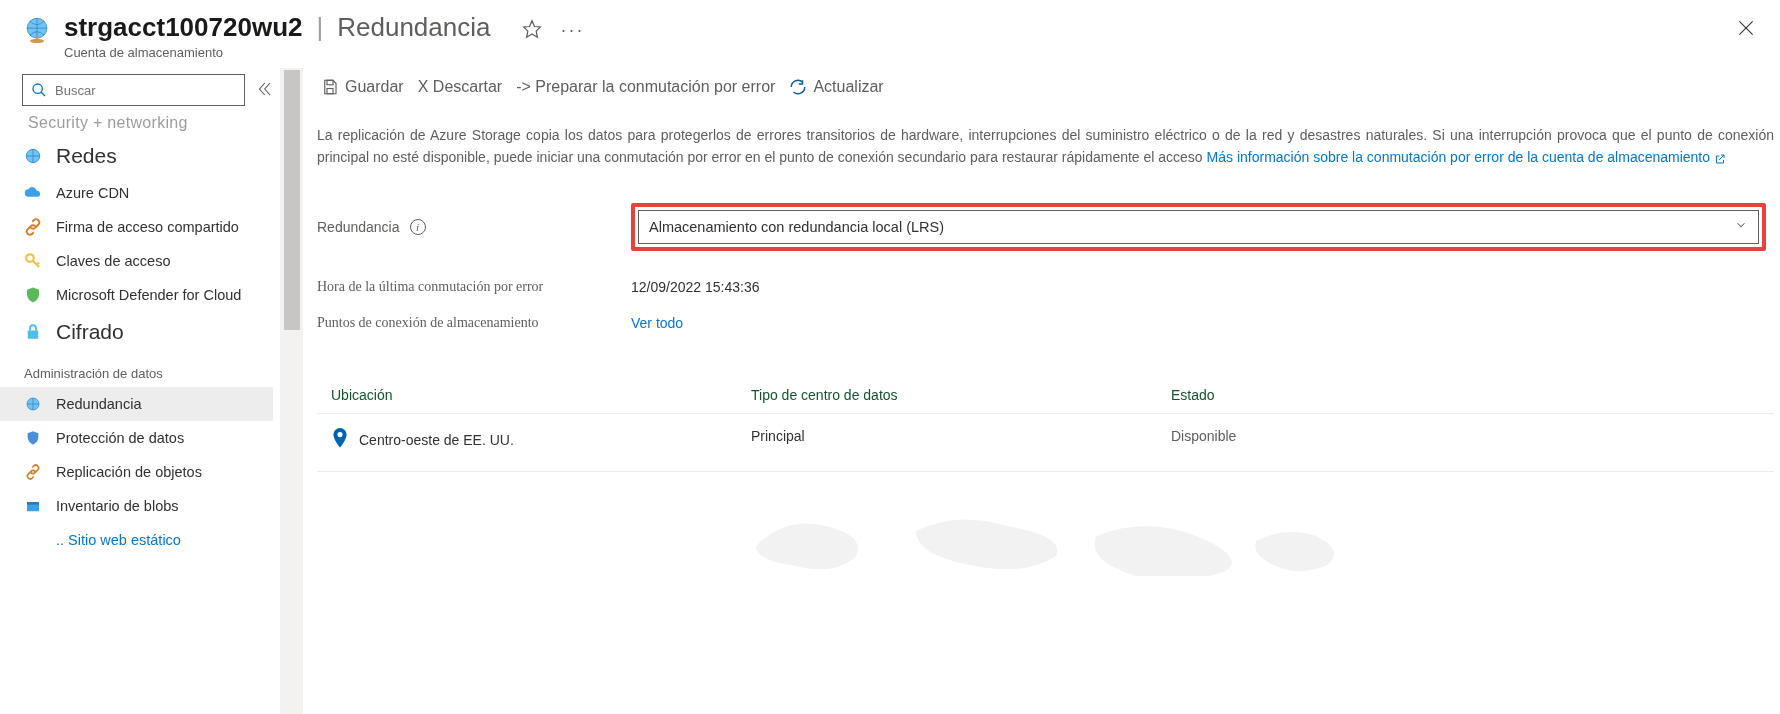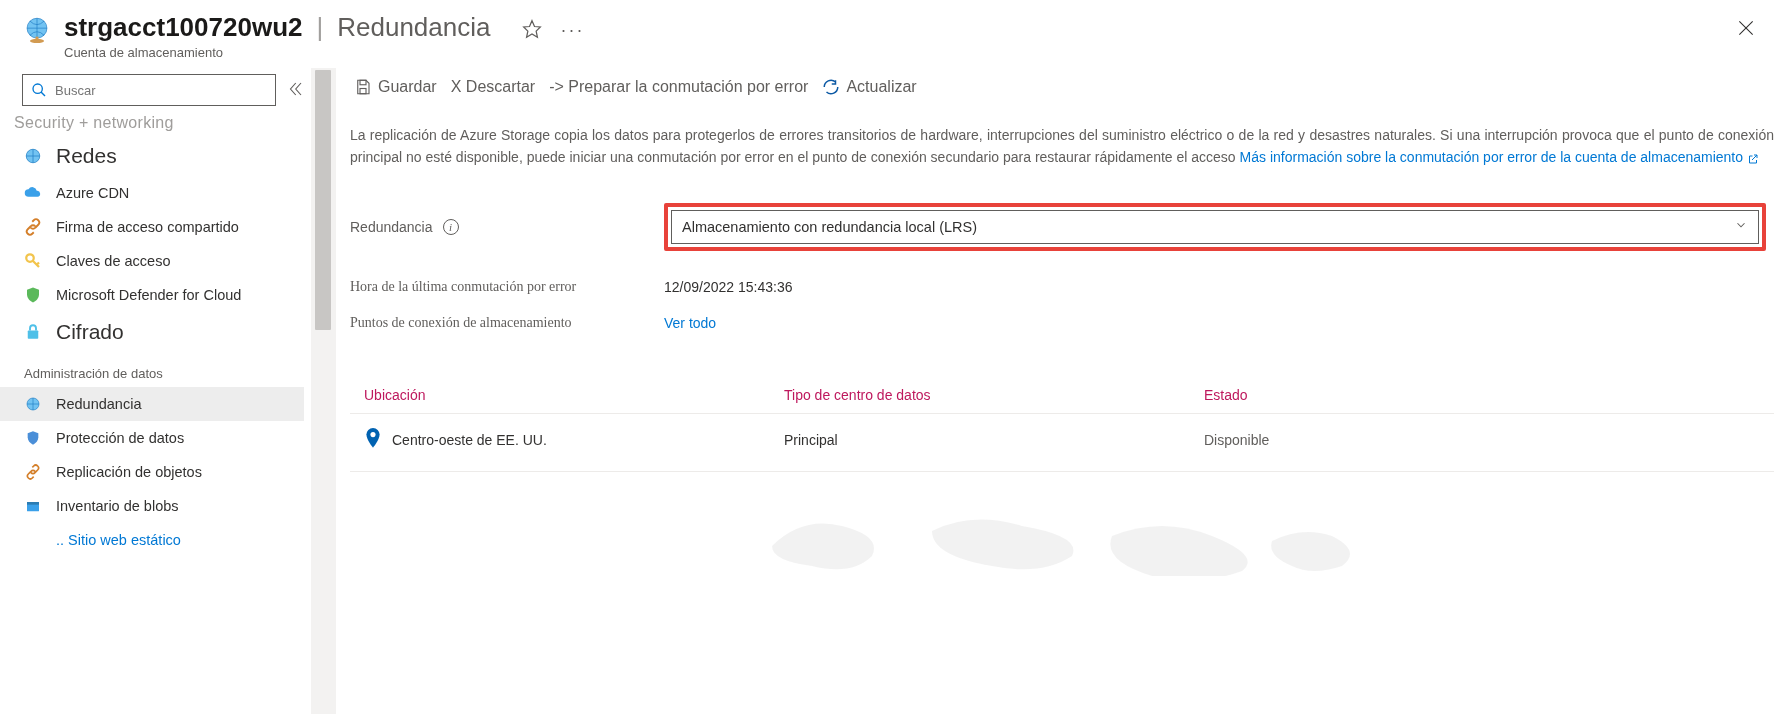--- a/index.html
+++ b/index.html
@@ -30,28 +30,28 @@
   .title-sub  { font-size:26px; color:#605e5c; font-weight:400;}
   .subtitle   { font-size:13px; color:#605e5c; margin-top:2px;}
   .head-actions { display:flex; align-items:center; gap:18px; margin-left:18px; margin-top:6px;}
   .star-icon, .dots-icon { color:#605e5c; cursor:pointer;}
   .close-btn { position:absolute; right:24px; top:18px; cursor:pointer; color:#323130;}
 
   
   .body { display:flex; flex:1; overflow:hidden; }
 
   
-  .sidebar { width: 336px; flex-shrink:0; display:flex; border-right:0px; position:relative;gap:7px;}
+  .sidebar { width: 303px; flex-shrink:0; display:flex; border-right:0px; position:relative;gap:7px;}
   .side-col { width: 310px; padding: 6px 0 0 0; overflow:hidden;}
   .search-wrap { padding: 0 0 0 22px; display:flex; align-items:center; gap:10px; margin-bottom:8px;}
   .search-box { display:flex; align-items:center; width:264px; height:32px; border:1px solid #605e5c; padding:0 8px; gap:8px;}
   .search-box input { border:none; outline:none; flex:1; font-size:13px; color:#323130; background:transparent;}
   .collapse-btn { color:#605e5c; cursor:pointer;}
 
-  .truncated-top { padding: 0 14px; color:#9f9d9b; font-size:16px; letter-spacing:0.3px; overflow:hidden; white-space:nowrap; margin-bottom:4px;}
+  .truncated-top { padding: 0 28px; color:#9f9d9b; font-size:16px; letter-spacing:0.3px; overflow:hidden; white-space:nowrap; margin-bottom:4px;}
 
   .nav-item {
     display:flex; align-items:center; gap:14px;
     padding: 8px 10px 8px 24px;
     cursor:pointer;
     font-size:14px; color:#323130;
   }
   .nav-item.big-label .label { font-size:21px; color:#323130; }
   .nav-item.selected { background:#ededed; }
   .nav-item .icon { width:18px; height:18px; display:flex; align-items:center; justify-content:center;}
@@ -94,22 +94,22 @@
   }
   .select-chevron { color:#605e5c;}
 
   .kv-row { display:flex; align-items:center; margin-top:28px;}
   .kv-label{ width:314px; font-size:14px; color:#605e5c;font-family:Liberation Serif, serif;}
   .kv-val  { font-size:14px; color:#323130;}
   .kv-link { font-size:14px; color:#0078d4; cursor:pointer;}
 
   .data-table { margin-top:48px; border-bottom:0;}
   .dt-head { display:flex; border-bottom:1px solid #edebe9; padding: 8px 14px 10px 14px;}
-  .dt-head .col { font-size:14px; color:#be185d;}
-  .dt-row { display:flex; padding:14px 14px 18px 14px; border-bottom:1px solid #edebe9; align-items:center;}
+  .dt-head .col { font-size:14px; color:#14532d;}
+  .dt-row { display:flex; padding:14px 14px 18px 14px; border-bottom:1px solid #edebe9; }
   .dt-row .col { font-size:14px; color:#323130;}
   .col-loc { width:420px; display:flex; align-items:center; gap:10px;}
   .col-type{ width:420px;}
   .col-stat{ flex:1;}
   .pin-icon { color:#0062b1;}
 
   .map-hint {
     margin-top:34px; font-size:14px; color:#e8e8e8; user-select:none;
     display:flex; justify-content:center;
   }

